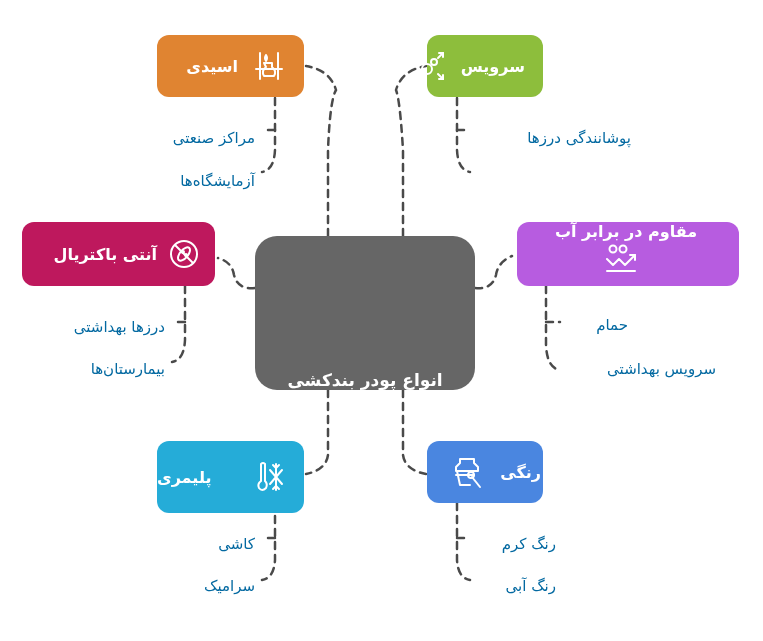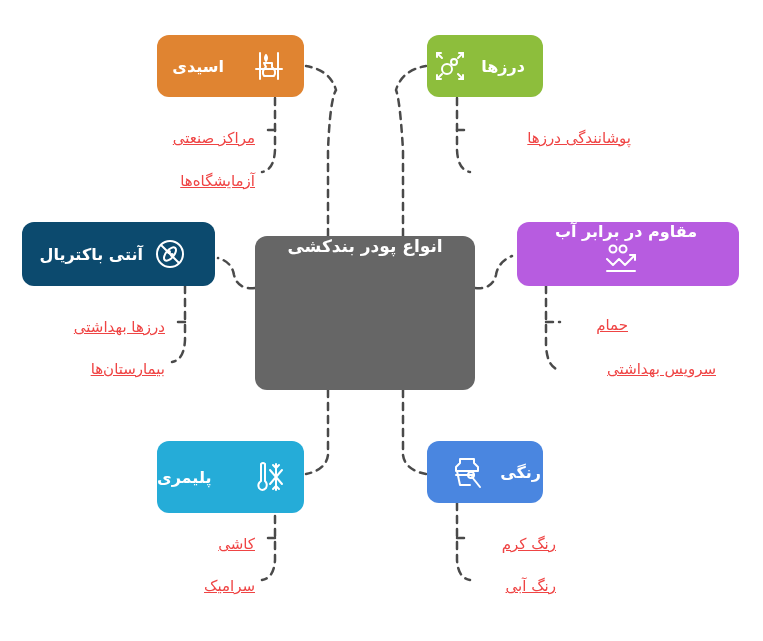--- a/index.html
+++ b/index.html
@@ -5,24 +5,24 @@
     html, body { margin: 0; padding: 0; background: #ffffff; }
     body { width: 763px; height: 641px; position: relative; overflow: hidden;
            font-family: "DejaVu Sans", sans-serif; }
     #canvas { position: absolute; left: 0; top: 0; width: 763px; height: 641px; }
     svg.connectors { position: absolute; left: 0; top: 0; width: 763px; height: 641px; pointer-events: none; }
     .node { position: absolute; border-radius: 12px; color: #fff; display: flex; align-items: center;
             direction: rtl; box-sizing: border-box; font-weight: bold; font-size: 16px; }
     .node .label { white-space: nowrap; }
     .node .icon { width: 34px; height: 34px; display: flex; align-items: center; justify-content: center; }
     .node .icon svg { width: 34px; height: 34px; }
-    .center { position: absolute; left: 255px; top: 236px; width: 220px; height: 154px; border-radius: 12px;
-              background: #666666; color: #fff; display: flex; align-items: flex-start; justify-content: center;
+    .center { position: absolute; left: 255px; top: 236px; width: 220px; height: 154px; border-radius: 22px;
+              background: #666666; color: #fff; display: flex; align-items: flex-end; justify-content: center;
               font-weight: bold; font-size: 17px; direction: rtl; }
-    .leaf { position: absolute; font-size: 15px; color: #ef4444; direction: rtl; white-space: nowrap; text-decoration: underline; }
+    .leaf { position: absolute; font-size: 15px; color: #0369a1; direction: rtl; white-space: nowrap; }
   </style>
 </head>
 <body>
 
 <div id="canvas">
 
   <svg class="connectors" viewBox="0 0 763 641">
     <g fill="none" stroke="#4a4a4a" stroke-width="2.5" stroke-dasharray="7 6" stroke-linecap="round">
 
       <path d="M328 236 L328 150 Q330 100 336 90 Q330 70 306 66"></path>
@@ -54,56 +54,56 @@
 
       <path d="M457 503 L457 560 Q458 578 470 580"></path>
       <path d="M457 538 L470 538"></path>
     </g>
   </svg>
 
   <div class="center">
     <span>انواع پودر بندکشی</span>
   </div>
 
-  <div class="node" style="left:157px; top:35px; width:147px; height:62px; background:#E08431; padding-right:18px;gap:14px;">
+  <div class="node" style="left:157px; top:35px; width:147px; height:62px; background:#E08431; padding-right:18px;">
     <span class="icon" style="margin-left:14px;">
       <svg viewBox="0 0 34 34" fill="none" stroke="#fff" stroke-width="2" stroke-linecap="round" stroke-linejoin="round">
         <path d="M8 4 L8 30"></path>
           <path d="M26 4 L26 30"></path>
           <path d="M4 20 L30 20"></path>
         <path d="M14 6 Q12 9 14 12 Q16 9 14 6"></path>
         <path d="M12 14 L20 14 L20 18 Q25 22 22 27 L12 27 Q9 22 14 18 Z"></path>
       </svg>
     </span>
     <span class="label">اسیدی</span>
   </div>
 
   <div class="node" style="left:427px; top:35px; width:116px; height:62px; background:#8DBE3C; padding-right:18px;">
-    <span class="label" style="margin-left:14px;">درزها</span>
+    <span class="label" style="margin-left:14px;">سرویس</span>
     <span class="icon">
       <svg viewBox="0 0 34 34" fill="none" stroke="#fff" stroke-width="2" stroke-linecap="round">
         <circle cx="14" cy="20" r="5"></circle>
           <circle cx="21" cy="13" r="3"></circle>
         <path d="M4 4 L9 9"></path>
           <path d="M4 4 L4 8"></path>
           <path d="M4 4 L8 4"></path>
         <path d="M30 4 L25 9"></path>
           <path d="M30 4 L30 8"></path>
           <path d="M30 4 L26 4"></path>
         <path d="M4 30 L9 25"></path>
           <path d="M4 30 L4 26"></path>
           <path d="M4 30 L8 30"></path>
         <path d="M30 30 L25 25"></path>
           <path d="M30 30 L30 26"></path>
           <path d="M30 30 L26 30"></path>
       </svg>
     </span>
   </div>
 
-  <div class="node" style="left:22px; top:222px; width:193px; height:64px; background:#0c4a6e; padding-right:28px;">
+  <div class="node" style="left:22px; top:222px; width:193px; height:64px; background:#be185d; padding-right:14px;">
     <span class="icon" style="margin-left:10px;">
       <svg viewBox="0 0 34 34" fill="none" stroke="#fff" stroke-width="2" stroke-linecap="round">
         <circle cx="17" cy="17" r="13"></circle>
         <path d="M8 8 L26 26"></path>
         <ellipse cx="17" cy="17" rx="4" ry="8" transform="rotate(40 17 17)"></ellipse>
         <circle cx="16" cy="15" r="1"></circle>
           <circle cx="19" cy="18" r="1"></circle>
       </svg>
     </span>
     <span class="label">آنتی باکتریال</span>

